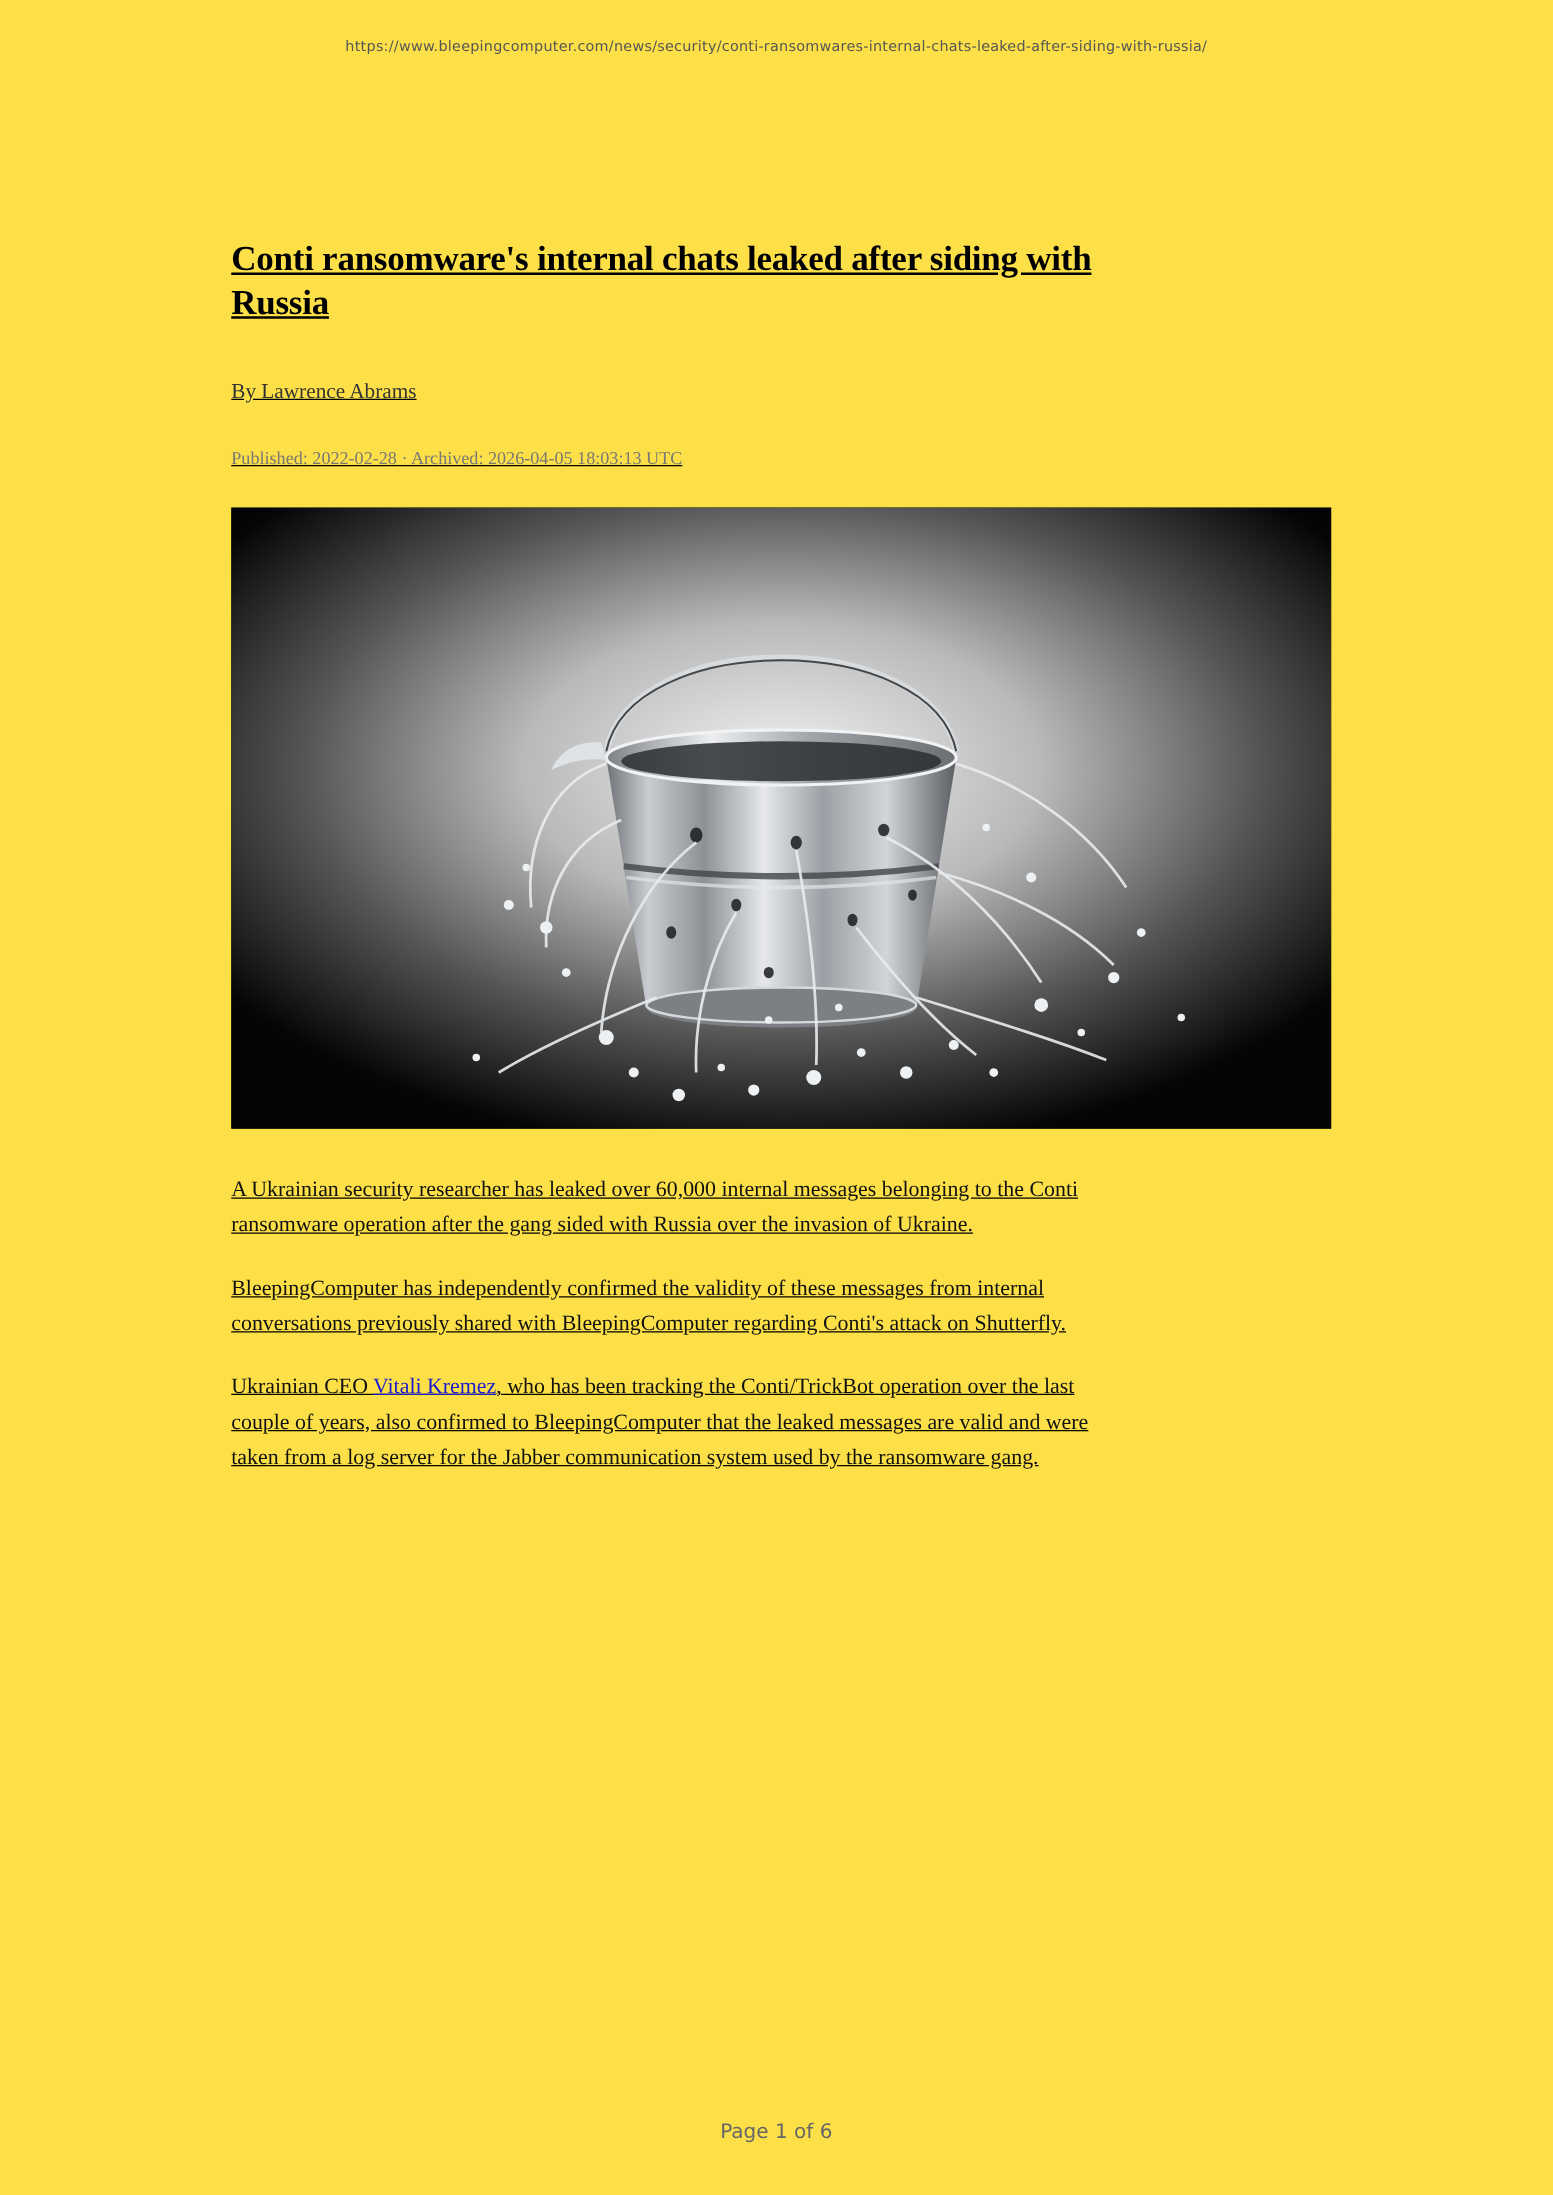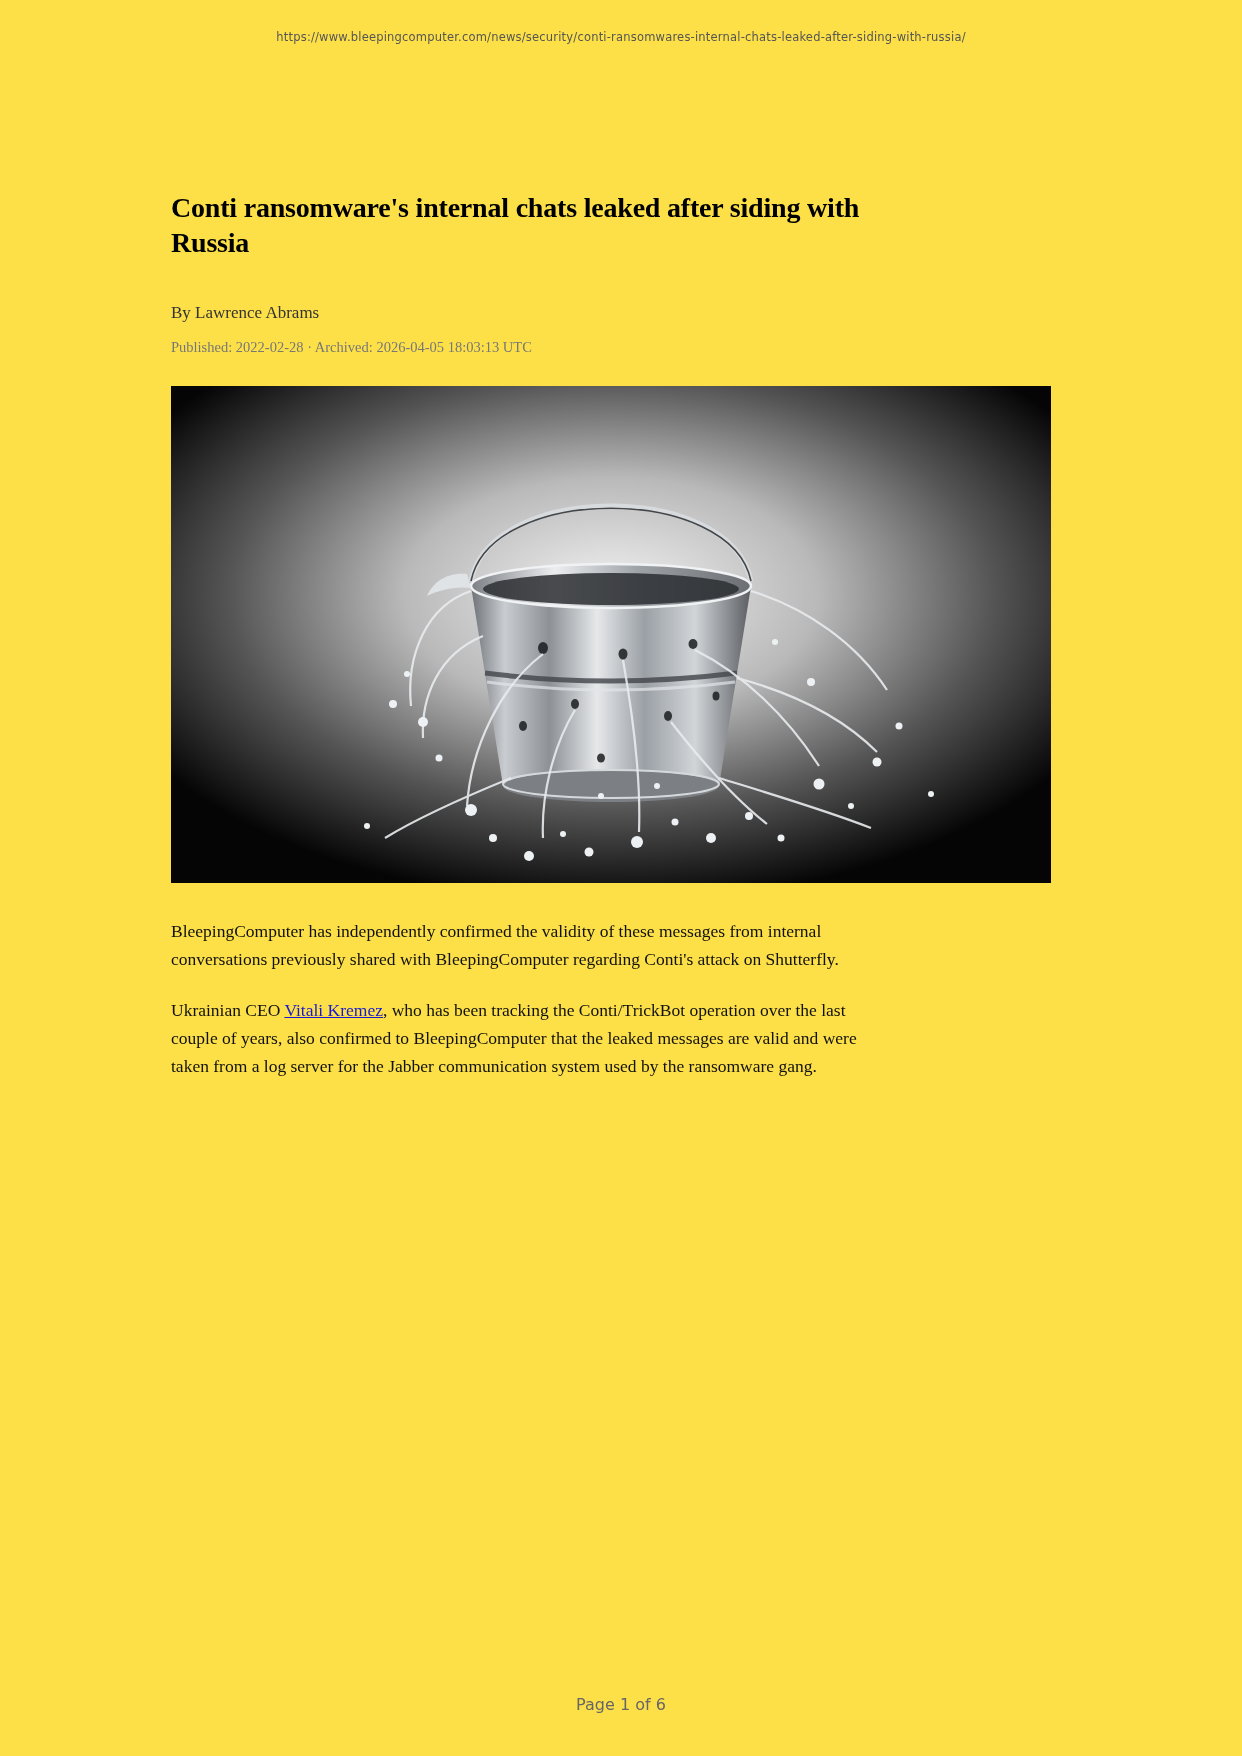--- a/index.html
+++ b/index.html
@@ -26,42 +26,43 @@
     left: 0;
     width: 100%;
     text-align: center;
     font-family: "DejaVu Sans", sans-serif;
     font-size: 11.5px;
     letter-spacing: 0.2px;
     color: #555555;
   }
   .content {
     position: absolute;
-    left: 171px;
+    left: 185px;
     top: 190px;
     width: 704px;
+    text-decoration: underline;
   }
   h1.title {
     font-family: "Liberation Serif", serif;
     font-size: 28px;
     font-weight: bold;
     line-height: 1.25;
     margin: 0 0 0 0;
     color: #000000;
     letter-spacing: -0.2px;
   }
   .byline {
     font-size: 17px;
     color: #333333;
     margin-top: 43px;
   }
   .meta {
     font-size: 14.5px;
     color: #777777;
-    margin-top: 16px;
+    margin-top: 36px;
   }
   .hero-wrap {
     margin-top: 30px;
     width: 880px;
     height: 497px;
     overflow: hidden;
     background: #000;
     position: relative;
   }
   .hero-wrap svg { display: block; }
@@ -196,20 +197,21 @@
             <circle cx="760" cy="408" r="3"></circle>
           <circle cx="430" cy="410" r="3"></circle>
             <circle cx="486" cy="400" r="3"></circle>
         </g>
 
         <path d="M296 188 C276 186, 262 196, 256 210 C268 204, 284 200, 300 202 Z" fill="#dfe3e6"></path>
       </svg>
     </div>
 
     <div class="paras">
+      <p class="para">A Ukrainian security researcher has leaked over 60,000 internal messages belonging to the Conti ransomware operation after the gang sided with Russia over the invasion of Ukraine.</p>
       <p class="para">BleepingComputer has independently confirmed the validity of these messages from internal conversations previously shared with BleepingComputer regarding Conti's attack on Shutterfly.</p>
       <p class="para"><span>Ukrainian CEO </span><a class="inline-link" href="#">Vitali Kremez</a><span>, who has been tracking the Conti/TrickBot operation over the last couple of years, also confirmed to BleepingComputer that the leaked messages are valid and were taken from a log server for the Jabber communication system used by the ransomware gang.</span></p>
     </div>
 
   </div>
 
   <div class="footer">Page 1 of 6</div>
 
 </div>
 

